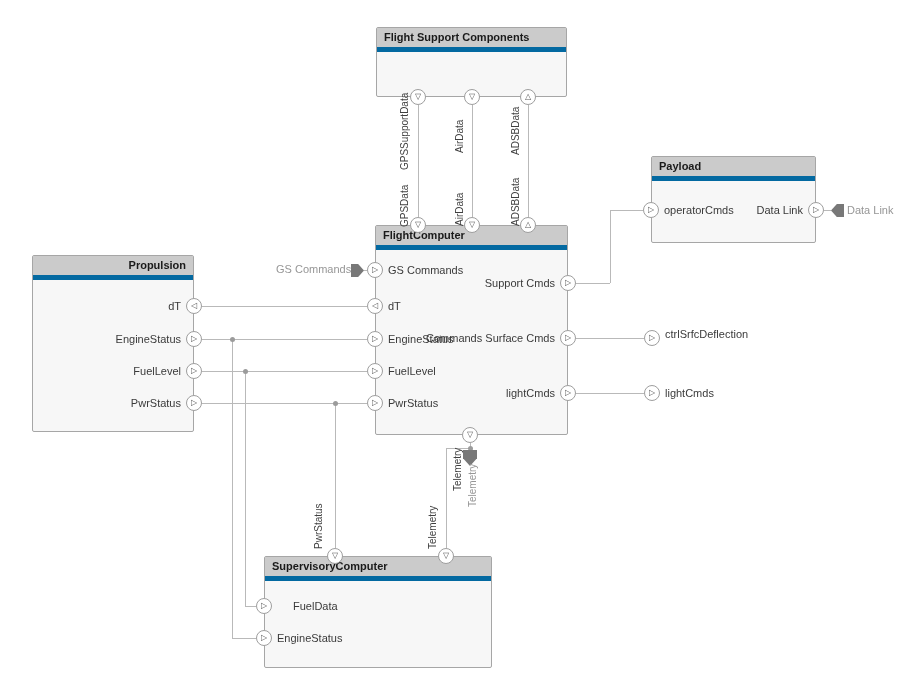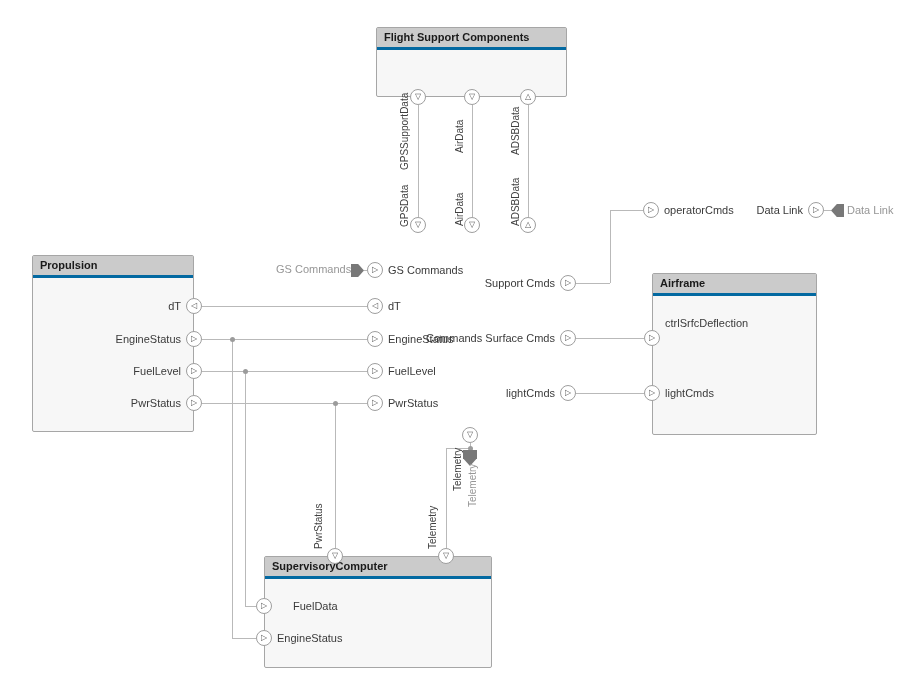--- a/index.html
+++ b/index.html
@@ -1,20 +1,20 @@
 <!DOCTYPE html>
 <html><head>
 <meta charset="utf-8">
 <style>
   html,body{margin:0;padding:0;background:#fff;}
   #canvas{position:relative;width:908px;height:692px;background:#ffffff;overflow:hidden;
           font-family:"Liberation Sans", sans-serif;}
   .block{position:absolute;background:#f7f7f7;border:1px solid #a6a6a6;border-radius:2px;
          box-sizing:border-box;z-index:2;}
-  .block-header{height:19px;background:#cbcbcb;border-bottom:3px solid #0369a1;
+  .block-header{height:19px;background:#cbcbcb;border-bottom:5px solid #0369a1;
          font-weight:bold;font-size:11px;line-height:19px;padding:0 7px;color:#1a1a1a;
          white-space:nowrap;overflow:hidden;}
   .port{position:absolute;width:16px;height:16px;border-radius:50%;background:#ffffff;
          border:1px solid #9e9e9e;z-index:3;display:flex;align-items:center;
          justify-content:center;box-sizing:border-box;}
   .tri{font-size:8px;color:#5a5a5a;line-height:1;}
   .port-label{position:absolute;font-size:11px;color:#3a3a3a;z-index:4;white-space:nowrap;
          line-height:14px;text-align:center;}
   .seg{position:absolute;background:#b9b9b9;z-index:1;}
   .dot{position:absolute;width:5px;height:5px;border-radius:50%;background:#9b9b9b;z-index:2;}
@@ -58,20 +58,23 @@
     </div>
     <div class="port" style="left: 410px; top: 89px;">
       <span class="tri">▽</span>
     </div>
     <div class="port" style="left: 464px; top: 89px;">
       <span class="tri">▽</span>
     </div>
     <div class="port" style="left: 520px; top: 89px;">
       <span class="tri">△</span>
     </div>
+    <div class="block" style="left: 375px; top: 225px; width: 193px; height: 210px;">
+      <div class="block-header">FlightComputer</div>
+    </div>
     <div class="port" style="left: 410px; top: 217px;">
       <span class="tri">▽</span>
     </div>
     <div class="port" style="left: 464px; top: 217px;">
       <span class="tri">▽</span>
     </div>
     <div class="port" style="left: 520px; top: 217px;">
       <span class="tri">△</span>
     </div>
     <div class="port" style="left: 367px; top: 262px;">
@@ -102,54 +105,54 @@
       <span class="tri">▷</span>
     </div>
     <div class="port-label" style="top: 331px; right: 353px;">Commands Surface Cmds</div>
     <div class="port" style="left: 560px; top: 385px;">
       <span class="tri">▷</span>
     </div>
     <div class="port-label" style="top: 386px; right: 353px;">lightCmds</div>
     <div class="port" style="left: 462px; top: 427px;">
       <span class="tri">▽</span>
     </div>
-    <div class="block" style="left: 32px; top: 255px; width: 162px; height: 177px;">
+    <div class="block" style="left: 32px; top: 255px; width: 162px; height: 177px; text-align: right;">
       <div class="block-header">Propulsion</div>
     </div>
     <div class="port" style="left: 186px; top: 298px;">
       <span class="tri">◁</span>
     </div>
     <div class="port-label" style="top: 299px; right: 727px;">dT</div>
     <div class="port" style="left: 186px; top: 331px;">
       <span class="tri">▷</span>
     </div>
     <div class="port-label" style="top: 332px; right: 727px;">EngineStatus</div>
     <div class="port" style="left: 186px; top: 363px;">
       <span class="tri">▷</span>
     </div>
     <div class="port-label" style="top: 364px; right: 727px;">FuelLevel</div>
     <div class="port" style="left: 186px; top: 395px;">
       <span class="tri">▷</span>
     </div>
     <div class="port-label" style="top: 396px; right: 727px;">PwrStatus</div>
+    <div class="block" style="left: 651px; top: 156px; width: 165px; height: 87px;">
+      <div class="block-header">Payload</div>
+    </div>
     <div class="port" style="left: 643px; top: 202px;">
       <span class="tri">▷</span>
     </div>
     <div class="port-label" style="top: 203px; left: 664px;">operatorCmds</div>
     <div class="port" style="left: 808px; top: 202px;">
       <span class="tri">▷</span>
     </div>
     <div class="port-label" style="top: 203px; right: 105px;">Data Link</div>
-    <div class="block" style="left: 652px; top: 273px; width: 165px; height: 162px;">
-      <div class="block-header">Airframe</div>
-    </div>
     <div class="port" style="left: 644px; top: 330px;">
       <span class="tri">▷</span>
     </div>
-    <div class="port-label" style="top: 316px; left: 665px;">ctrlSrfcDeflection</div>
+    <div class="port-label" style="top: 327px; left: 665px;">ctrlSrfcDeflection</div>
     <div class="port" style="left: 644px; top: 385px;">
       <span class="tri">▷</span>
     </div>
     <div class="port-label" style="top: 386px; left: 665px;">lightCmds</div>
     <div class="block" style="left: 264px; top: 556px; width: 228px; height: 112px;">
       <div class="block-header">SupervisoryComputer</div>
     </div>
     <div class="port" style="left: 327px; top: 548px;">
       <span class="tri">▽</span>
     </div>

